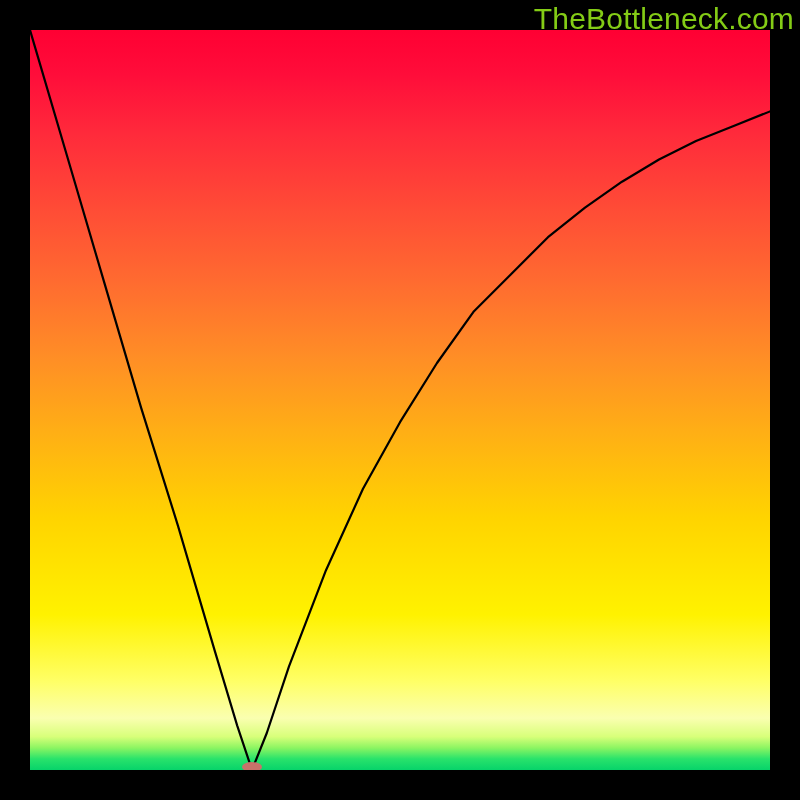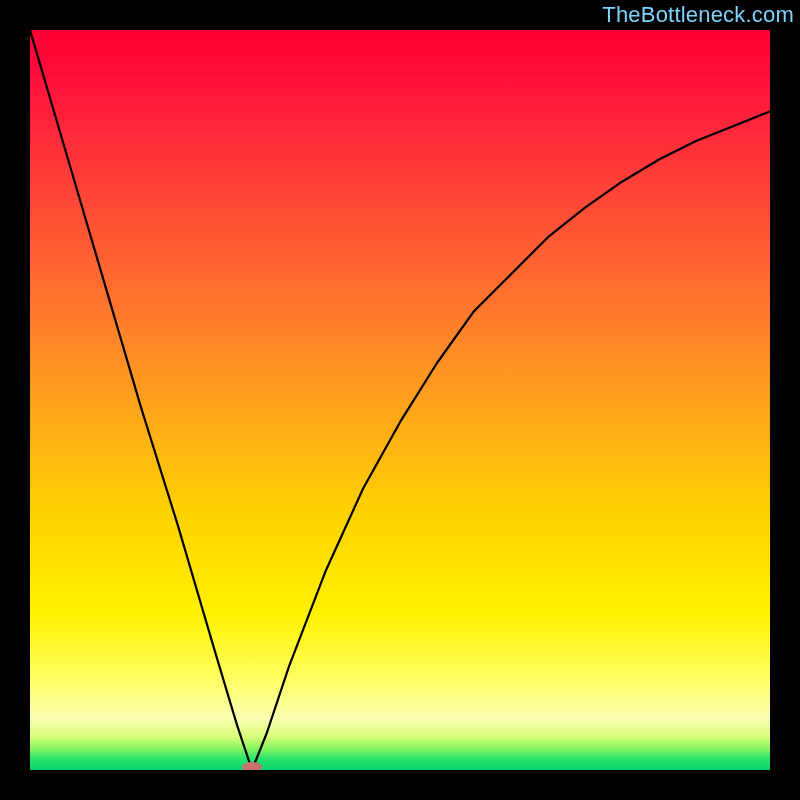--- a/index.html
+++ b/index.html
@@ -14,22 +14,22 @@
   .frame {
     position: relative;
     width: 800px;
     height: 800px;
     background: #000;
   }
   .watermark {
     position: absolute;
     top: 2px;
     right: 6px;
-    color: #7dd3fc;
-    font-size: 22px;
+    color: #84cc16;
+    font-size: 30px;
     font-weight: 400;
     letter-spacing: 0.2px;
     user-select: none;
     margin-left: 8px;
   }
   .plot-area {
     position: absolute;
     left: 30px;
     top: 30px;
     width: 740px;

